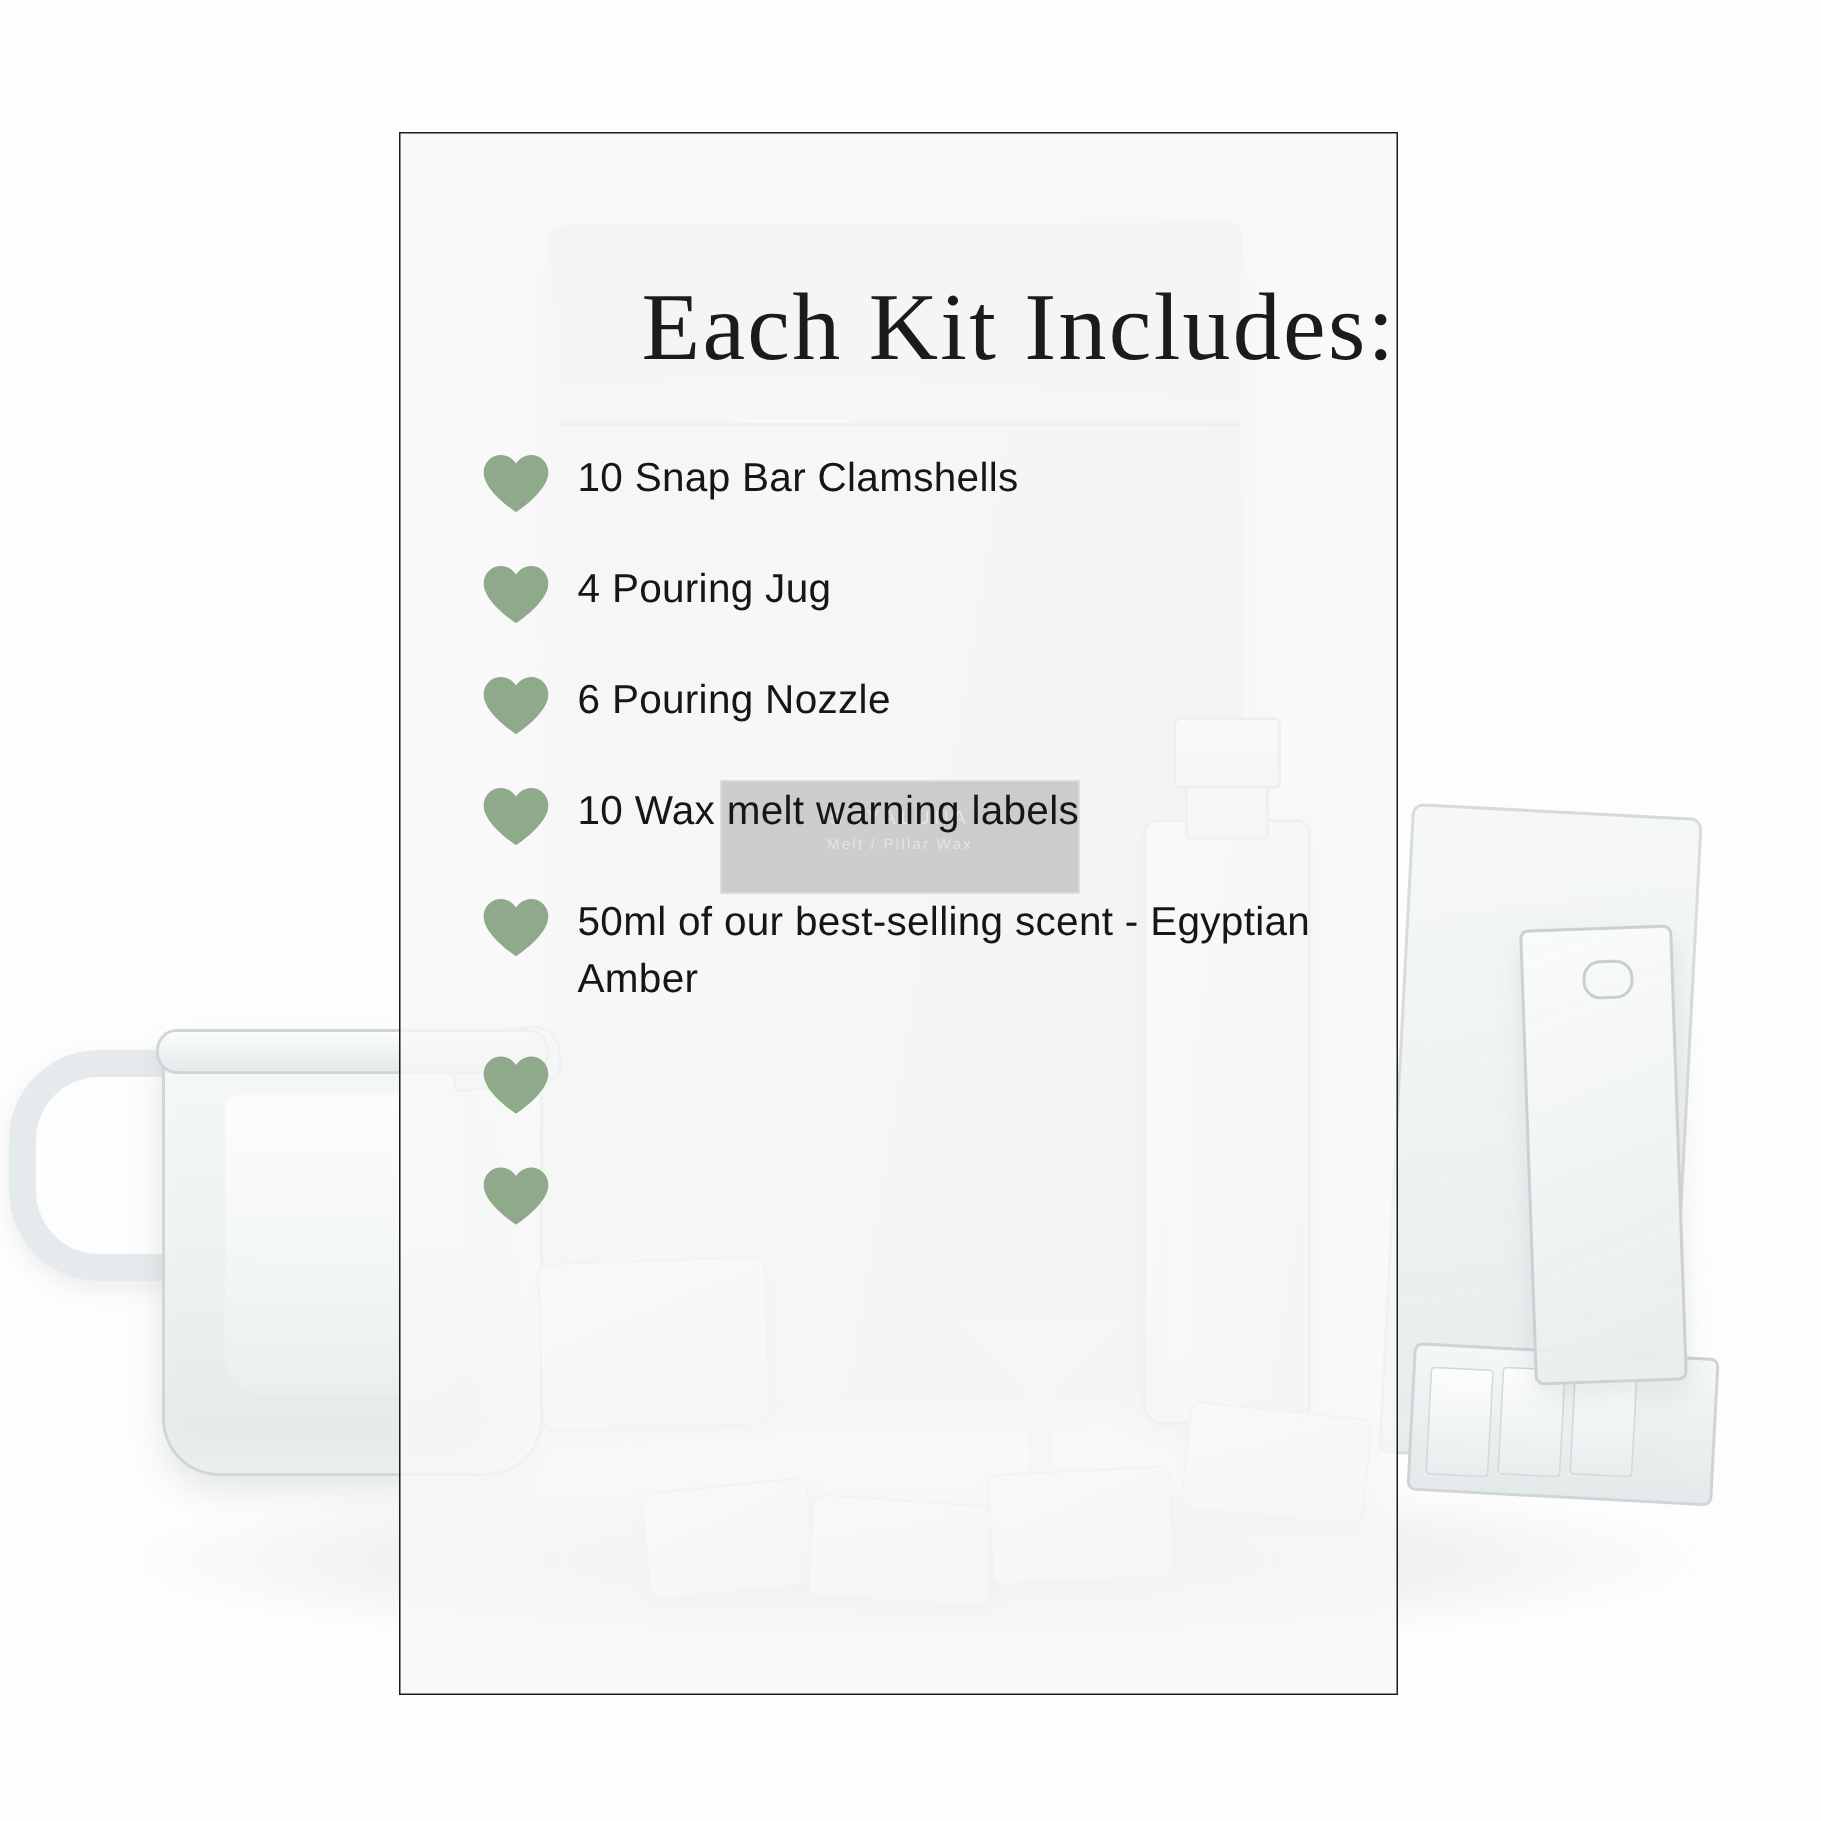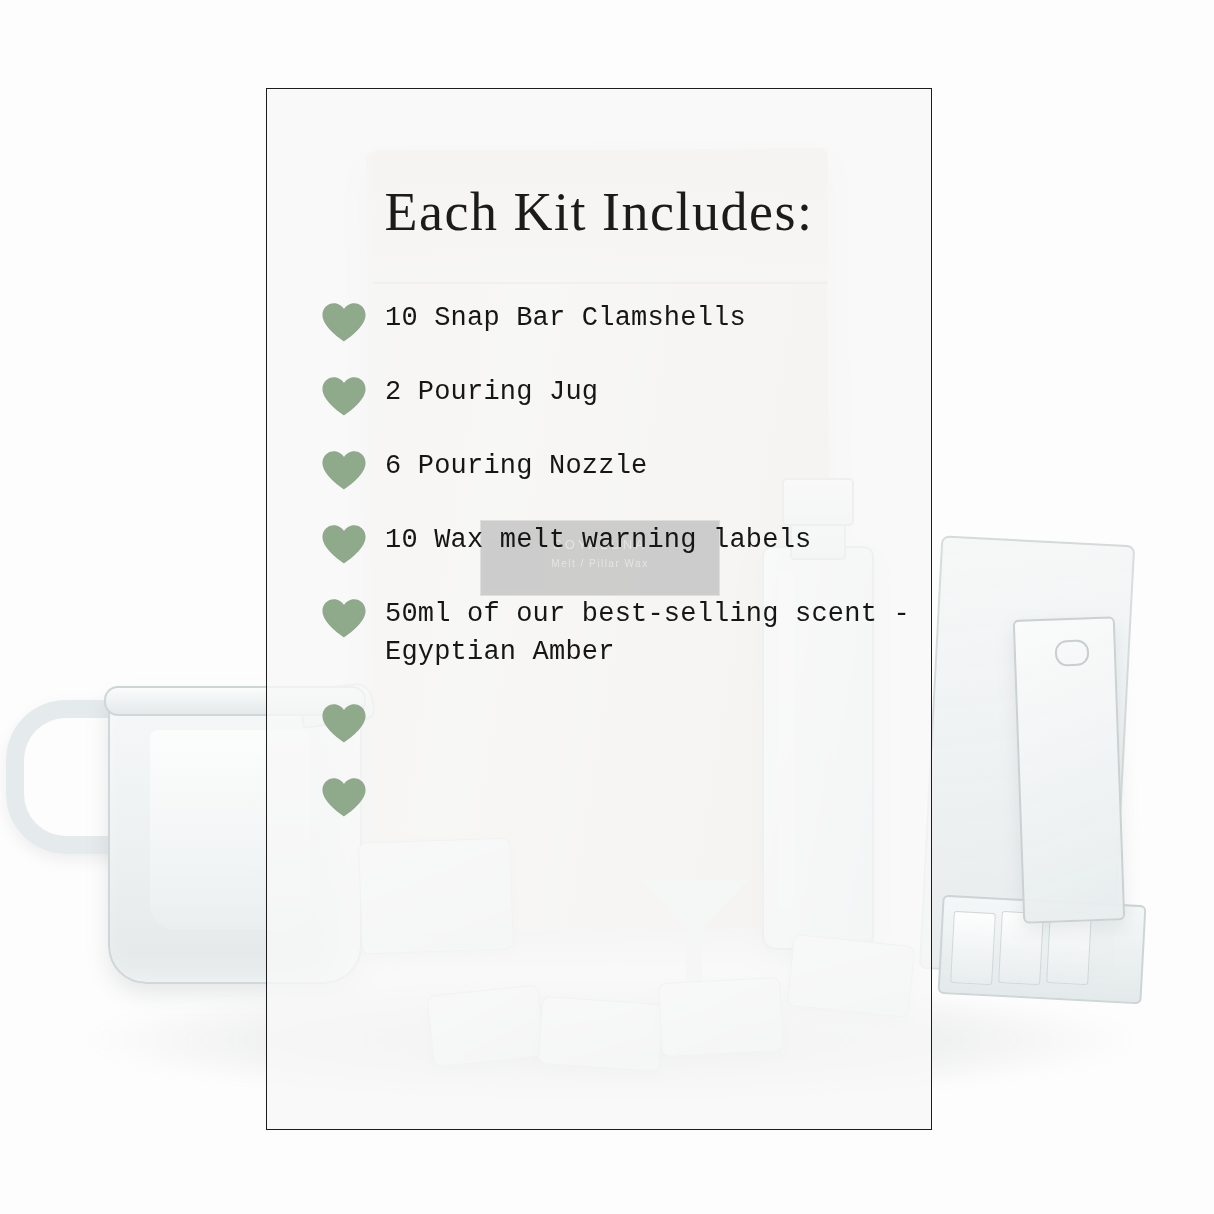--- a/index.html
+++ b/index.html
@@ -297,23 +297,23 @@
     background: rgba(248,248,248,0.80);
     border: 1px solid #1d1d1d;
     box-sizing: border-box;
   }
 
   .card-title {
     position: absolute;
     left: 0;
     top: 92px;
     width: 100%;
-    text-align: center;
+    text-align: right;
     font-family: "Liberation Serif", serif;
-    font-size: 54px;
+    font-size: 64px;
     letter-spacing: 1.5px;
     color: #1b1b1b;
   }
 
   .list {
     position: absolute;
     left: 54px;
     top: 208px;
     width: 590px;
   }
@@ -330,21 +330,20 @@
     margin-top: 4px;
     position: relative;
   }
   .heart svg { display: block; }
   .item-text {
     font-size: 27px;
     line-height: 1.42;
     color: #161616;
     letter-spacing: 0.2px;
     padding-top: 2px;
-    font-family: Liberation Mono, monospace;
   }
 </style>
 </head>
 <body>
 
 <div id="stage">
 
   <div class="photo-layer">
     <div class="floor-shadow"></div>
 
@@ -399,21 +398,21 @@
         </span>
         <span class="item-text">10 Snap Bar Clamshells</span>
       </div>
 
       <div class="list-item">
         <span class="heart">
           <svg width="46" height="42" viewBox="0 0 32 29" aria-hidden="true">
             <path d="M16 28C16 28 1 18.4 1 9.6 1 4.9 4.7 1.5 9 1.5c3 0 5.5 1.7 7 4 1.5-2.3 4-4 7-4 4.3 0 8 3.4 8 8.1C31 18.4 16 28 16 28z" fill="#8fa98b"></path>
           </svg>
         </span>
-        <span class="item-text">2 Pouring Jug</span>
+        <span class="item-text">4 Pouring Jug</span>
       </div>
 
       <div class="list-item">
         <span class="heart">
           <svg width="46" height="42" viewBox="0 0 32 29" aria-hidden="true">
             <path d="M16 28C16 28 1 18.4 1 9.6 1 4.9 4.7 1.5 9 1.5c3 0 5.5 1.7 7 4 1.5-2.3 4-4 7-4 4.3 0 8 3.4 8 8.1C31 18.4 16 28 16 28z" fill="#8fa98b"></path>
           </svg>
         </span>
         <span class="item-text">6 Pouring Nozzle</span>
       </div>

